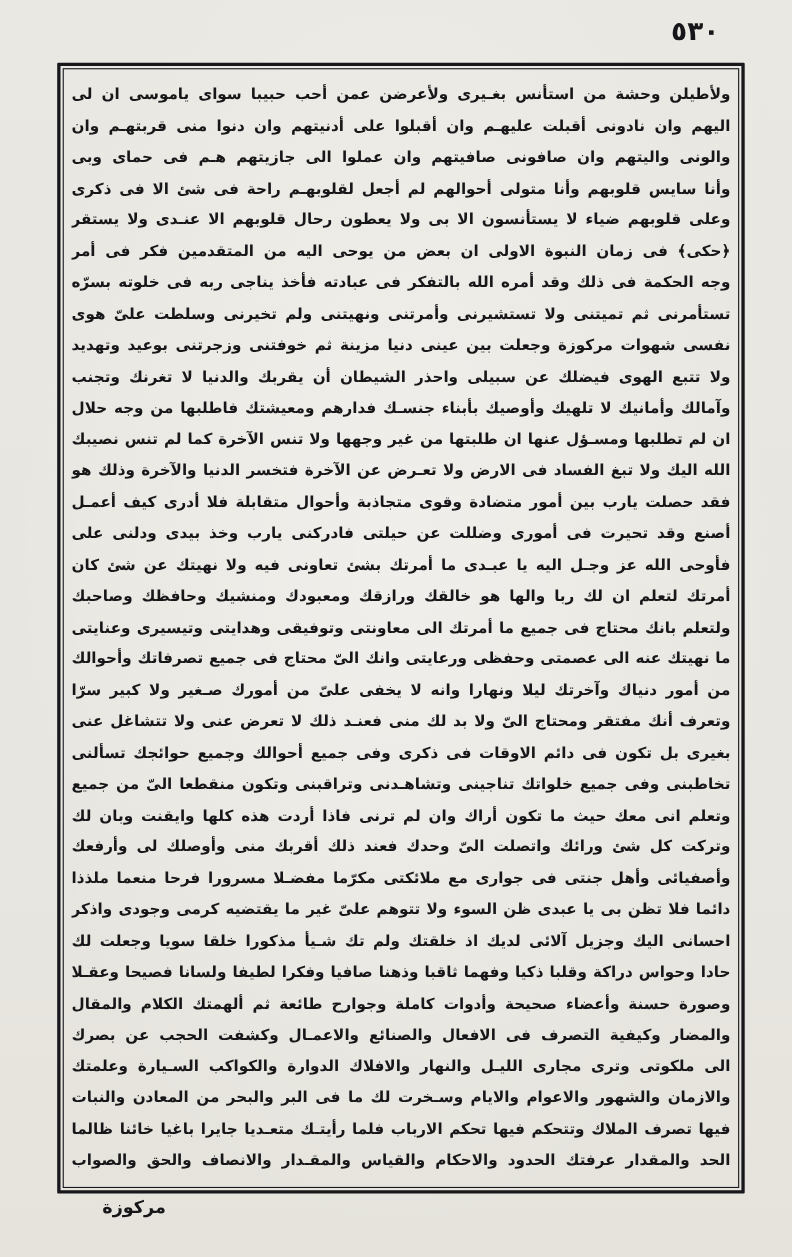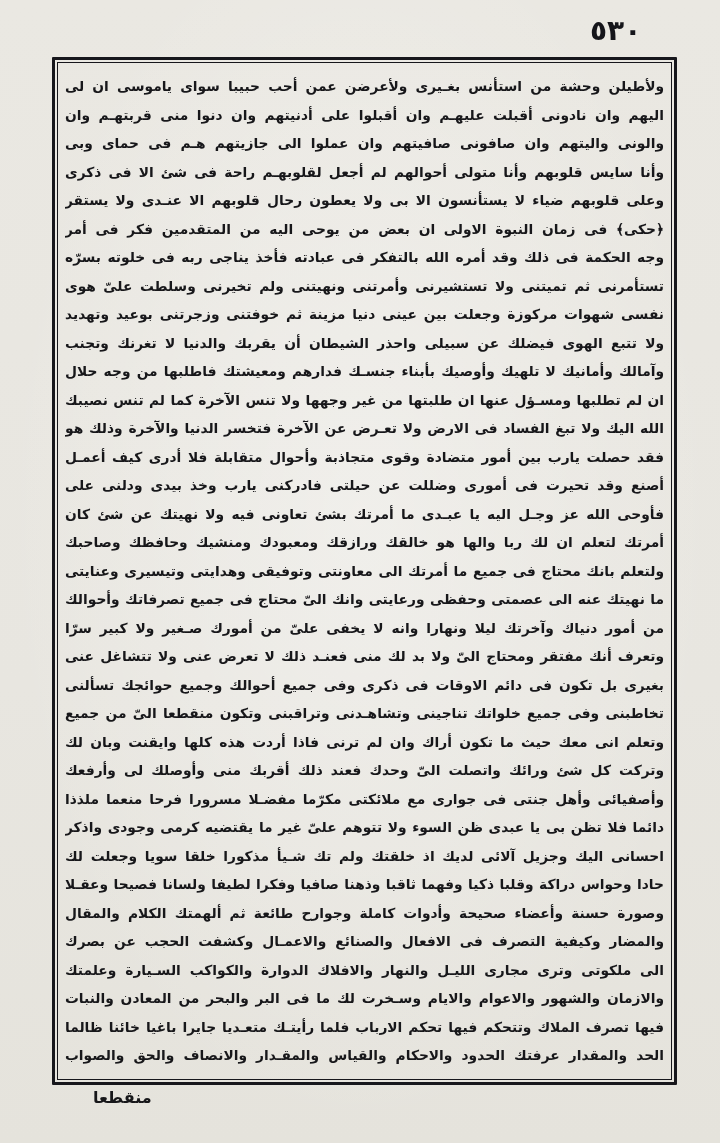--- a/index.html
+++ b/index.html
@@ -19,22 +19,22 @@
     inset: 0;
     background:
       radial-gradient(ellipse at 50% 45%, rgba(255,255,255,0.35), rgba(0,0,0,0) 70%),
       linear-gradient(180deg, #eae8e2 0%, #e8e6e0 60%, #e5e3dc 100%);
   }
   .page-number {
     position: absolute;
     top: 14px;
     left: 590px;
     width: 64px;
-    text-align: left;
-    font-size: 28px;
+    text-align: right;
+    font-size: 24px;
     font-weight: 700;
     color: #15151a;
     letter-spacing: 1px;
   }
   .frame-outer {
     position: absolute;
     left: 52px;
     top: 57px;
     width: 625px;
     height: 1028px;
@@ -116,15 +116,15 @@
           <div class="line">وصورة حسنة وأعضاء صحيحة وأدوات كاملة وجوارح طائعة ثم ألهمتك الكلام والمقال وعرفتك المنافع</div>
           <div class="line">والمضار وكيفية التصرف فى الافعال والصنائع والاعمـال وكشفت الحجب عن بصرك وفتحت عينيك لتنظر</div>
           <div class="line">الى ملكوتى وترى مجارى الليـل والنهار والافلاك الدوارة والكواكب السـيارة وعلمتك حساب الاوقات</div>
           <div class="line">والازمان والشهور والاعوام والايام وسـخرت لك ما فى البر والبحر من المعادن والنبات والحيوان تتصرف</div>
           <div class="line">فيها تصرف الملاك وتتحكم فيها تحكم الارباب فلما رأيتـك متعـديا جايرا باغيا خائنا ظالما طاغيا متجاوزا</div>
           <div class="line">الحد والمقدار عرفتك الحدود والاحكام والقياس والمقـدار والانصاف والحق والصواب والخـير والمعروف</div>
         </div>
     </div>
   </div>
 
-  <div class="catchword">منقطعا</div>
+  <div class="catchword">مركوزة</div>
 
 </div>
 
 </body></html>

